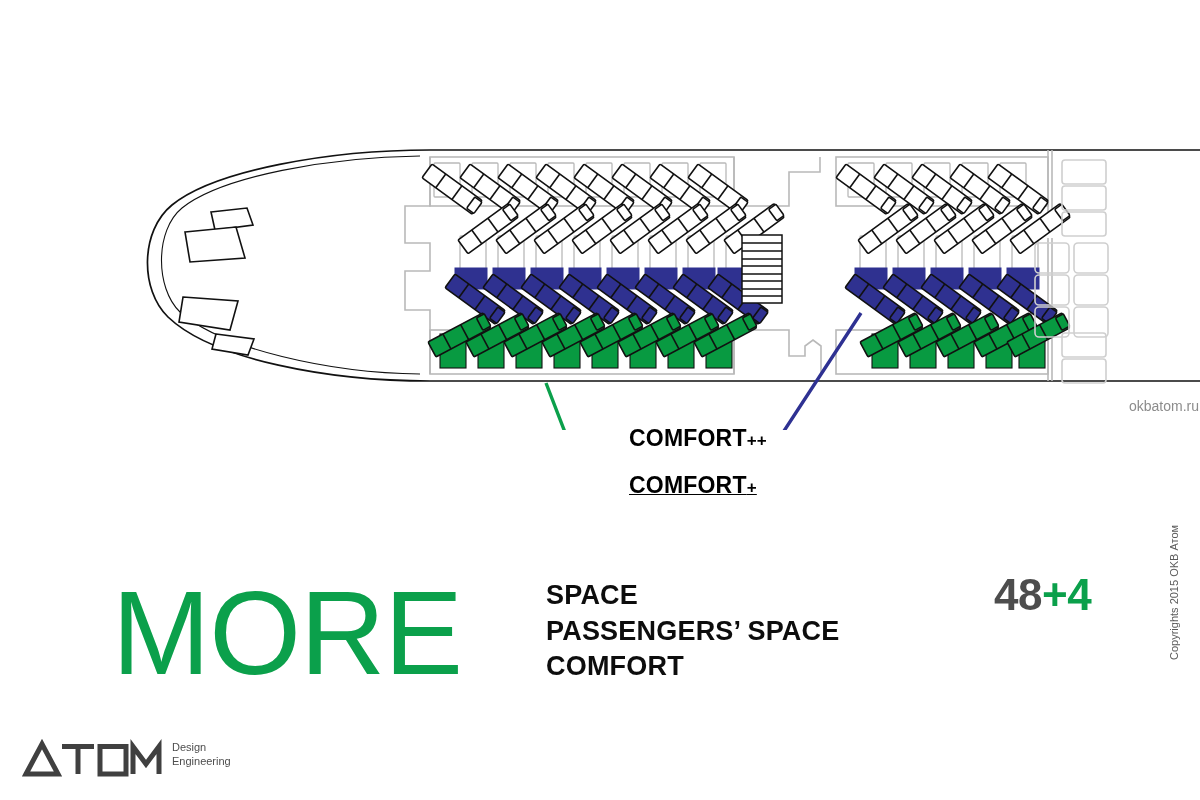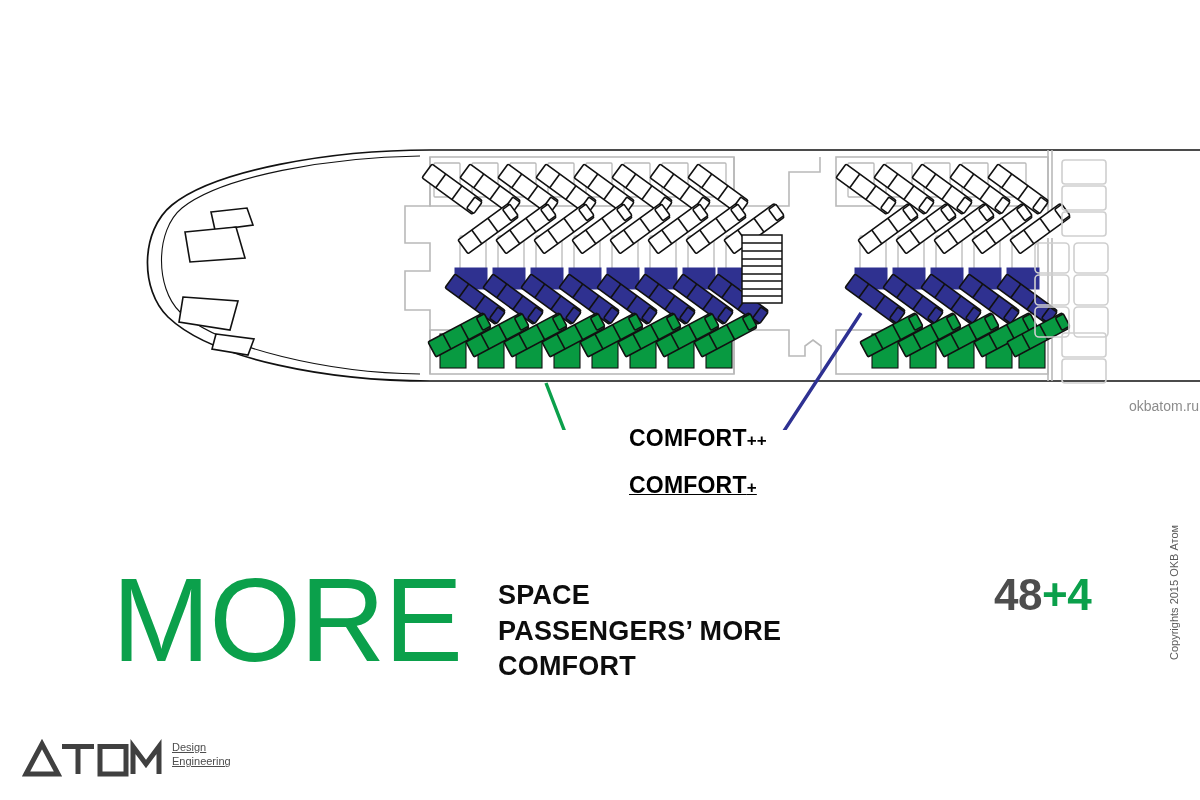--- a/index.html
+++ b/index.html
@@ -27,40 +27,40 @@
   }
   .callout .main{font-size:23px;margin-left:46px;}
   .callout .plus{font-size:17px;}
   #callout-comfort-pp{left:583px;top:425px;}
   #callout-comfort-p{left:583px;top:472px;text-decoration:underline;}
 
   
   .headline{
     position:absolute;
     left:112px;top:556px;
-    display:flex;align-items:center;
+    display:flex;align-items:flex-end;
   }
   .more-word{
     font-size:118px;
     line-height:0.86;
     color:#0BA04B;
     font-weight:400;
     letter-spacing:-1px;
     font-family:"Liberation Sans", sans-serif;
   }
   .more-list{
     margin-left:36px;
     margin-top:22px;
     font-weight:bold;
     font-size:27px;
     line-height:1.32;
     color:#0d0d0d;
     letter-spacing:0.2px;
   }
-  .more-list div{white-space:nowrap;}
+  .more-list div{white-space:nowrap;margin-left:48px;}
 
   
   .seat-count{
     position:absolute;
     left:958px;top:570px;
     font-size:44px;
     font-weight:bold;
     letter-spacing:-0.5px;
   }
   .seat-count .base{color:#4d4d4d;margin-left:36px;}
@@ -91,21 +91,20 @@
     left:22px;top:738px;
     display:flex;align-items:flex-start;
   }
   .logo-mark{display:block;}
   .logo-sub{
     margin-left:10px;
     margin-top:2px;
     font-size:11px;
     line-height:1.28;
     color:#4d4d4d;
-    text-decoration:underline;
   }
 </style>
 </head>
 <body>
 
 <div id="root">
 
   <div class="cabin-wrap">
     <svg class="cabin-svg" width="1200" height="430" viewBox="0 0 1200 430" xmlns="http://www.w3.org/2000/svg">
 
@@ -525,21 +524,21 @@
   </div>
 
   <div class="callout" id="callout-comfort-p">
     <span class="main">COMFORT</span><span class="plus">+</span>
   </div>
 
   <div class="headline">
     <div class="more-word">MORE</div>
     <div class="more-list">
       <div>SPACE</div>
-      <div>PASSENGERS’ MORE</div>
+      <div>PASSENGERS’ SPACE</div>
       <div>COMFORT</div>
     </div>
   </div>
 
   <div class="seat-count">
     <span class="base">48</span><span class="extra">+4</span>
   </div>
 
   <div class="site-url">okbatom.ru</div>
 

